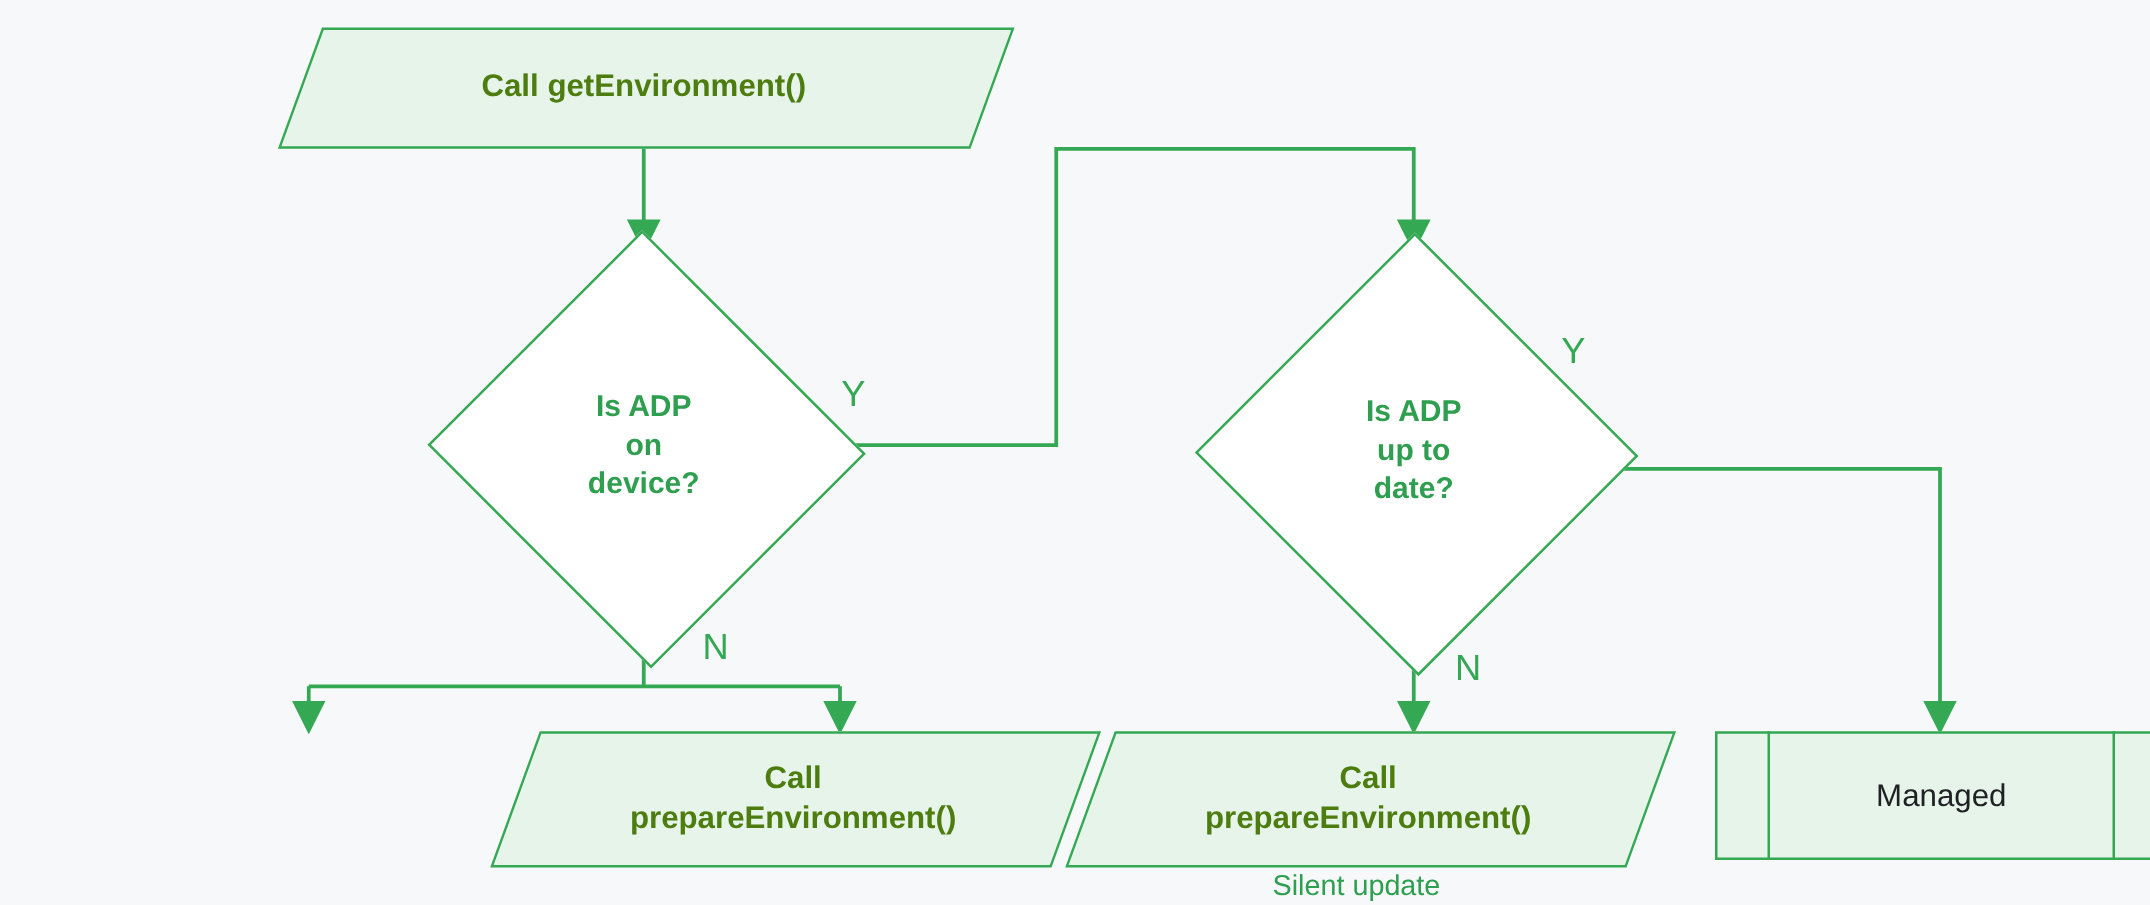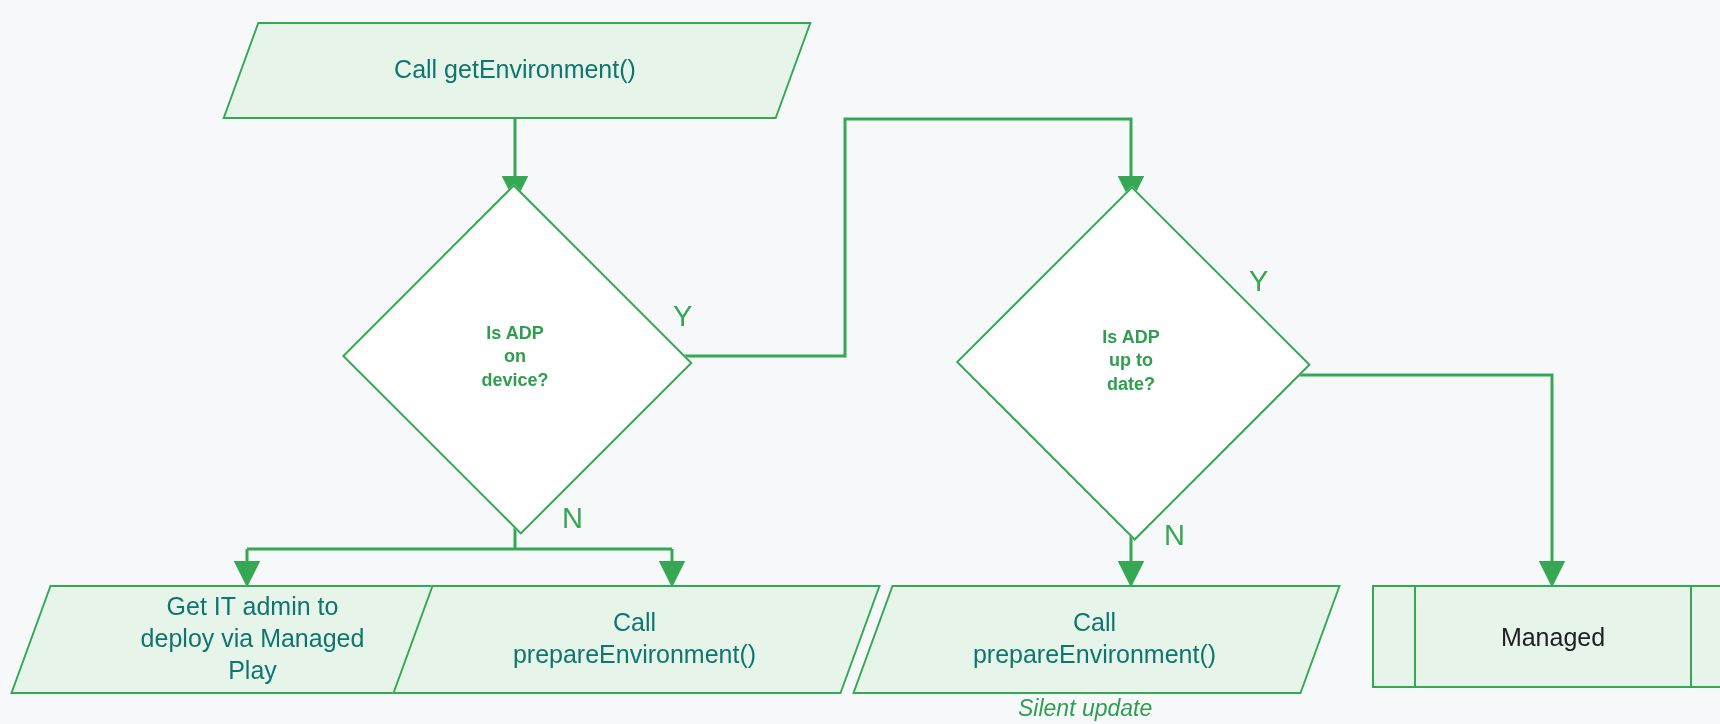--- a/index.html
+++ b/index.html
@@ -32,38 +32,39 @@
     box-sizing: border-box;
   }
   .node-label {
     position: relative;
     z-index: 3;
     line-height: 1.28;
     white-space: pre-line;
   }
   
   .para {
-    color: #0f766e;
+    color: #4d7c0f;
     font-size: 25px;
+    font-weight: bold;
   }
   .para .shape {
     position: absolute;
     left: 0; top: 0;
     width: 100%;
     height: 100%;
     background: #e6f4ea;
     border: 2.5px solid #34a853;
     transform: skewX(-20deg);
     z-index: 1;
   }
   
   .diamond {
     color: #2e9e4f;
     font-weight: bold;
-    font-size: 18px;
+    font-size: 24px;
   }
   .diamond .shape {
     position: absolute;
     left: 12.5%;
     top: 12.5%;
     width: 75%;
     height: 75%;
     background: #ffffff;
     border: 2.5px solid #34a853;
     transform: rotate(45deg);
@@ -99,21 +100,20 @@
     position: absolute;
     color: #34a853;
     font-size: 29px;
     font-family: "Liberation Sans", sans-serif;
     z-index: 4;
     white-space: nowrap;
   }
   .caption {
     position: absolute;
     color: #2e9e4f;
-    font-style: italic;
     font-size: 23px;
     z-index: 4;
     white-space: nowrap;
     text-align: center;
   }
 </style>
 </head>
 <body>
 
 <div id="canvas">
@@ -153,26 +153,20 @@
 device?</span>
   </div>
 
   <div class="node diamond" style="left:965px; top:198px; width:332px; height:326px;">
     <span class="shape"></span>
     <span class="node-label">Is ADP
 up to
 date?</span>
   </div>
 
-  <div class="node para" style="left:30px; top:585px; width:445px; height:105px;">
-    <span class="shape"></span>
-    <span class="node-label">Get IT admin to
-deploy via Managed
-Play</span>
-  </div>
 
   <div class="node para" style="left:412px; top:585px; width:445px; height:105px;">
     <span class="shape"></span>
     <span class="node-label">Call
 prepareEnvironment()</span>
   </div>
 
   <div class="node para" style="left:872px; top:585px; width:445px; height:105px;">
     <span class="shape"></span>
     <span class="node-label">Call

